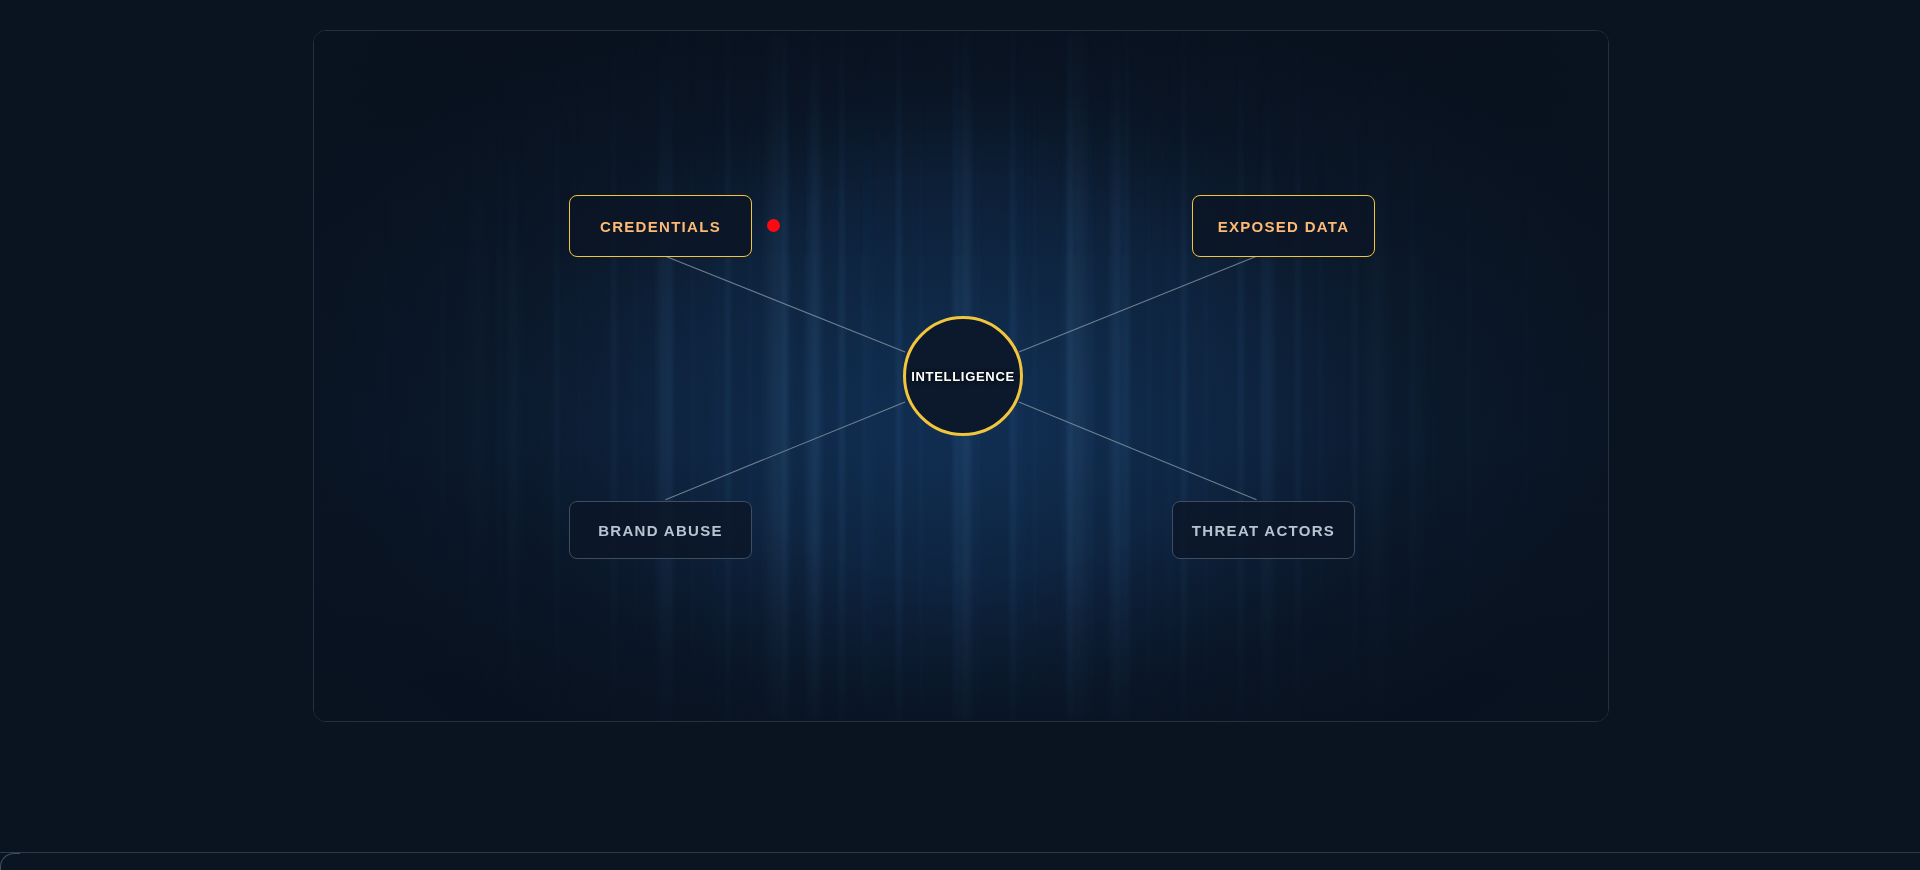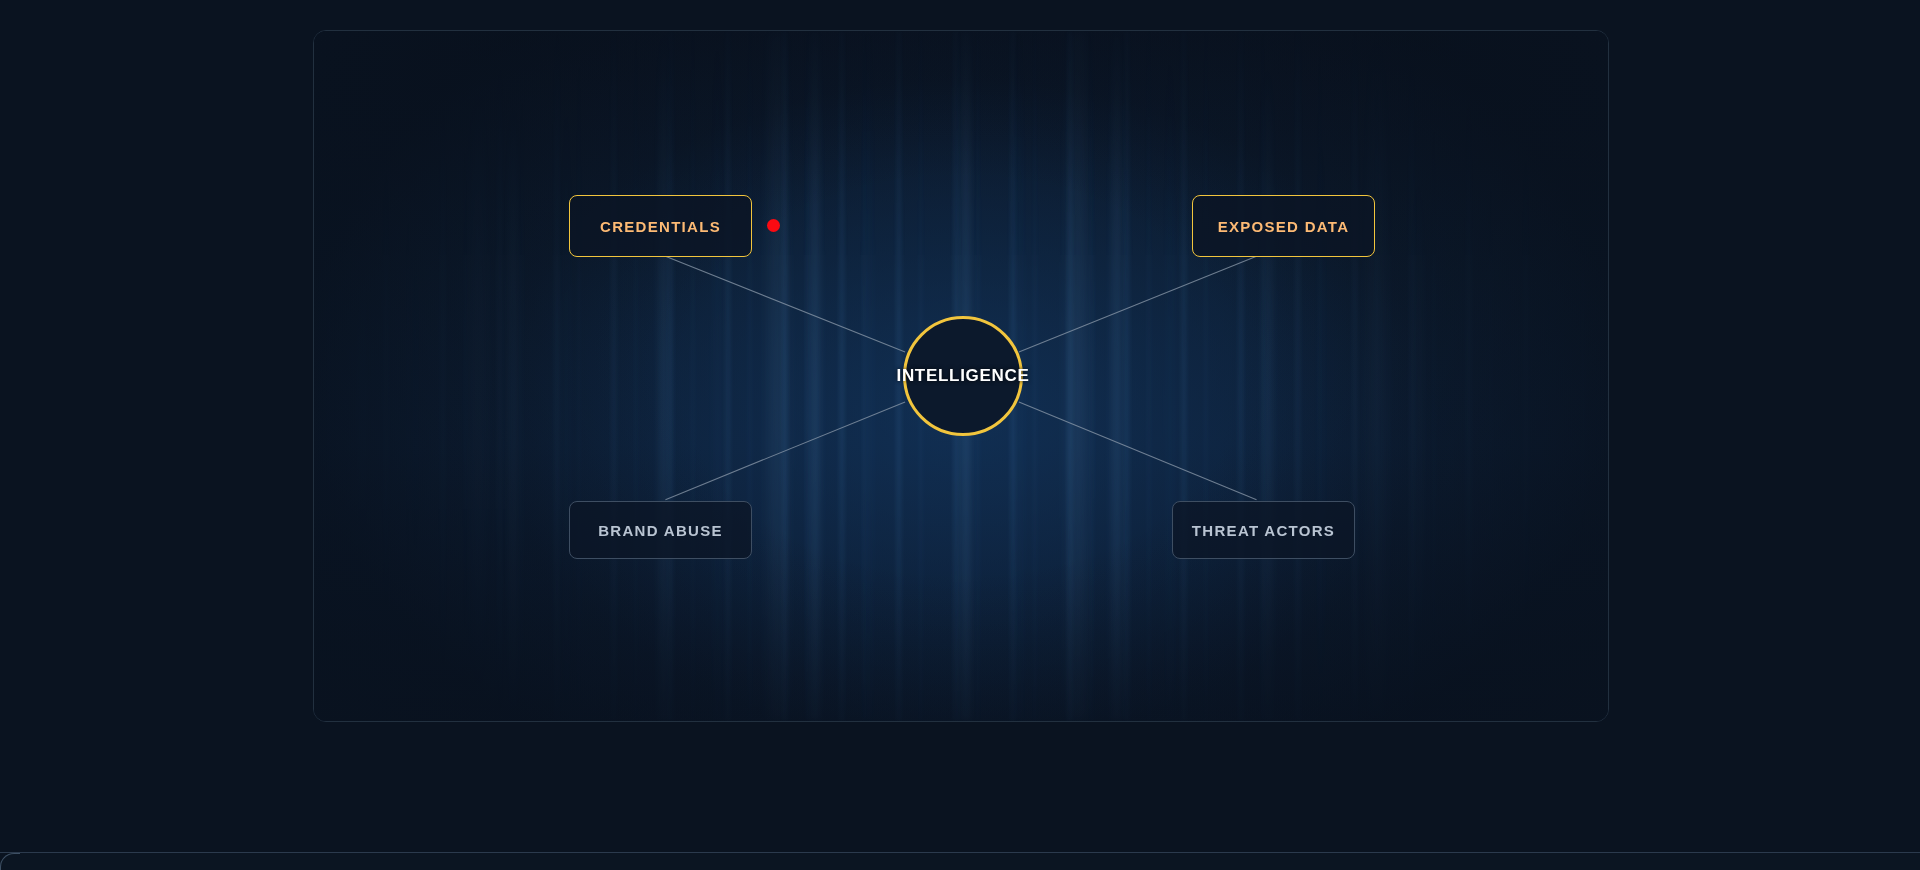--- a/index.html
+++ b/index.html
@@ -183,21 +183,21 @@
     border-radius: 50%;
     border: 3px solid #f2c53d;
     background: #0c192c;
     display: flex;
     align-items: center;
     justify-content: center;
     box-sizing: border-box;
   }
   #node-intelligence .label {
     color: #ffffff;
-    font-size: 17px;
+    font-size: 13px;
     font-weight: bold;
     letter-spacing: 0.7px;
     white-space: nowrap;
     text-shadow: 0 0 4px rgba(0,0,0,0.9);
   }
 
   
   #status-dot {
     position: absolute;
     left: 453px;

